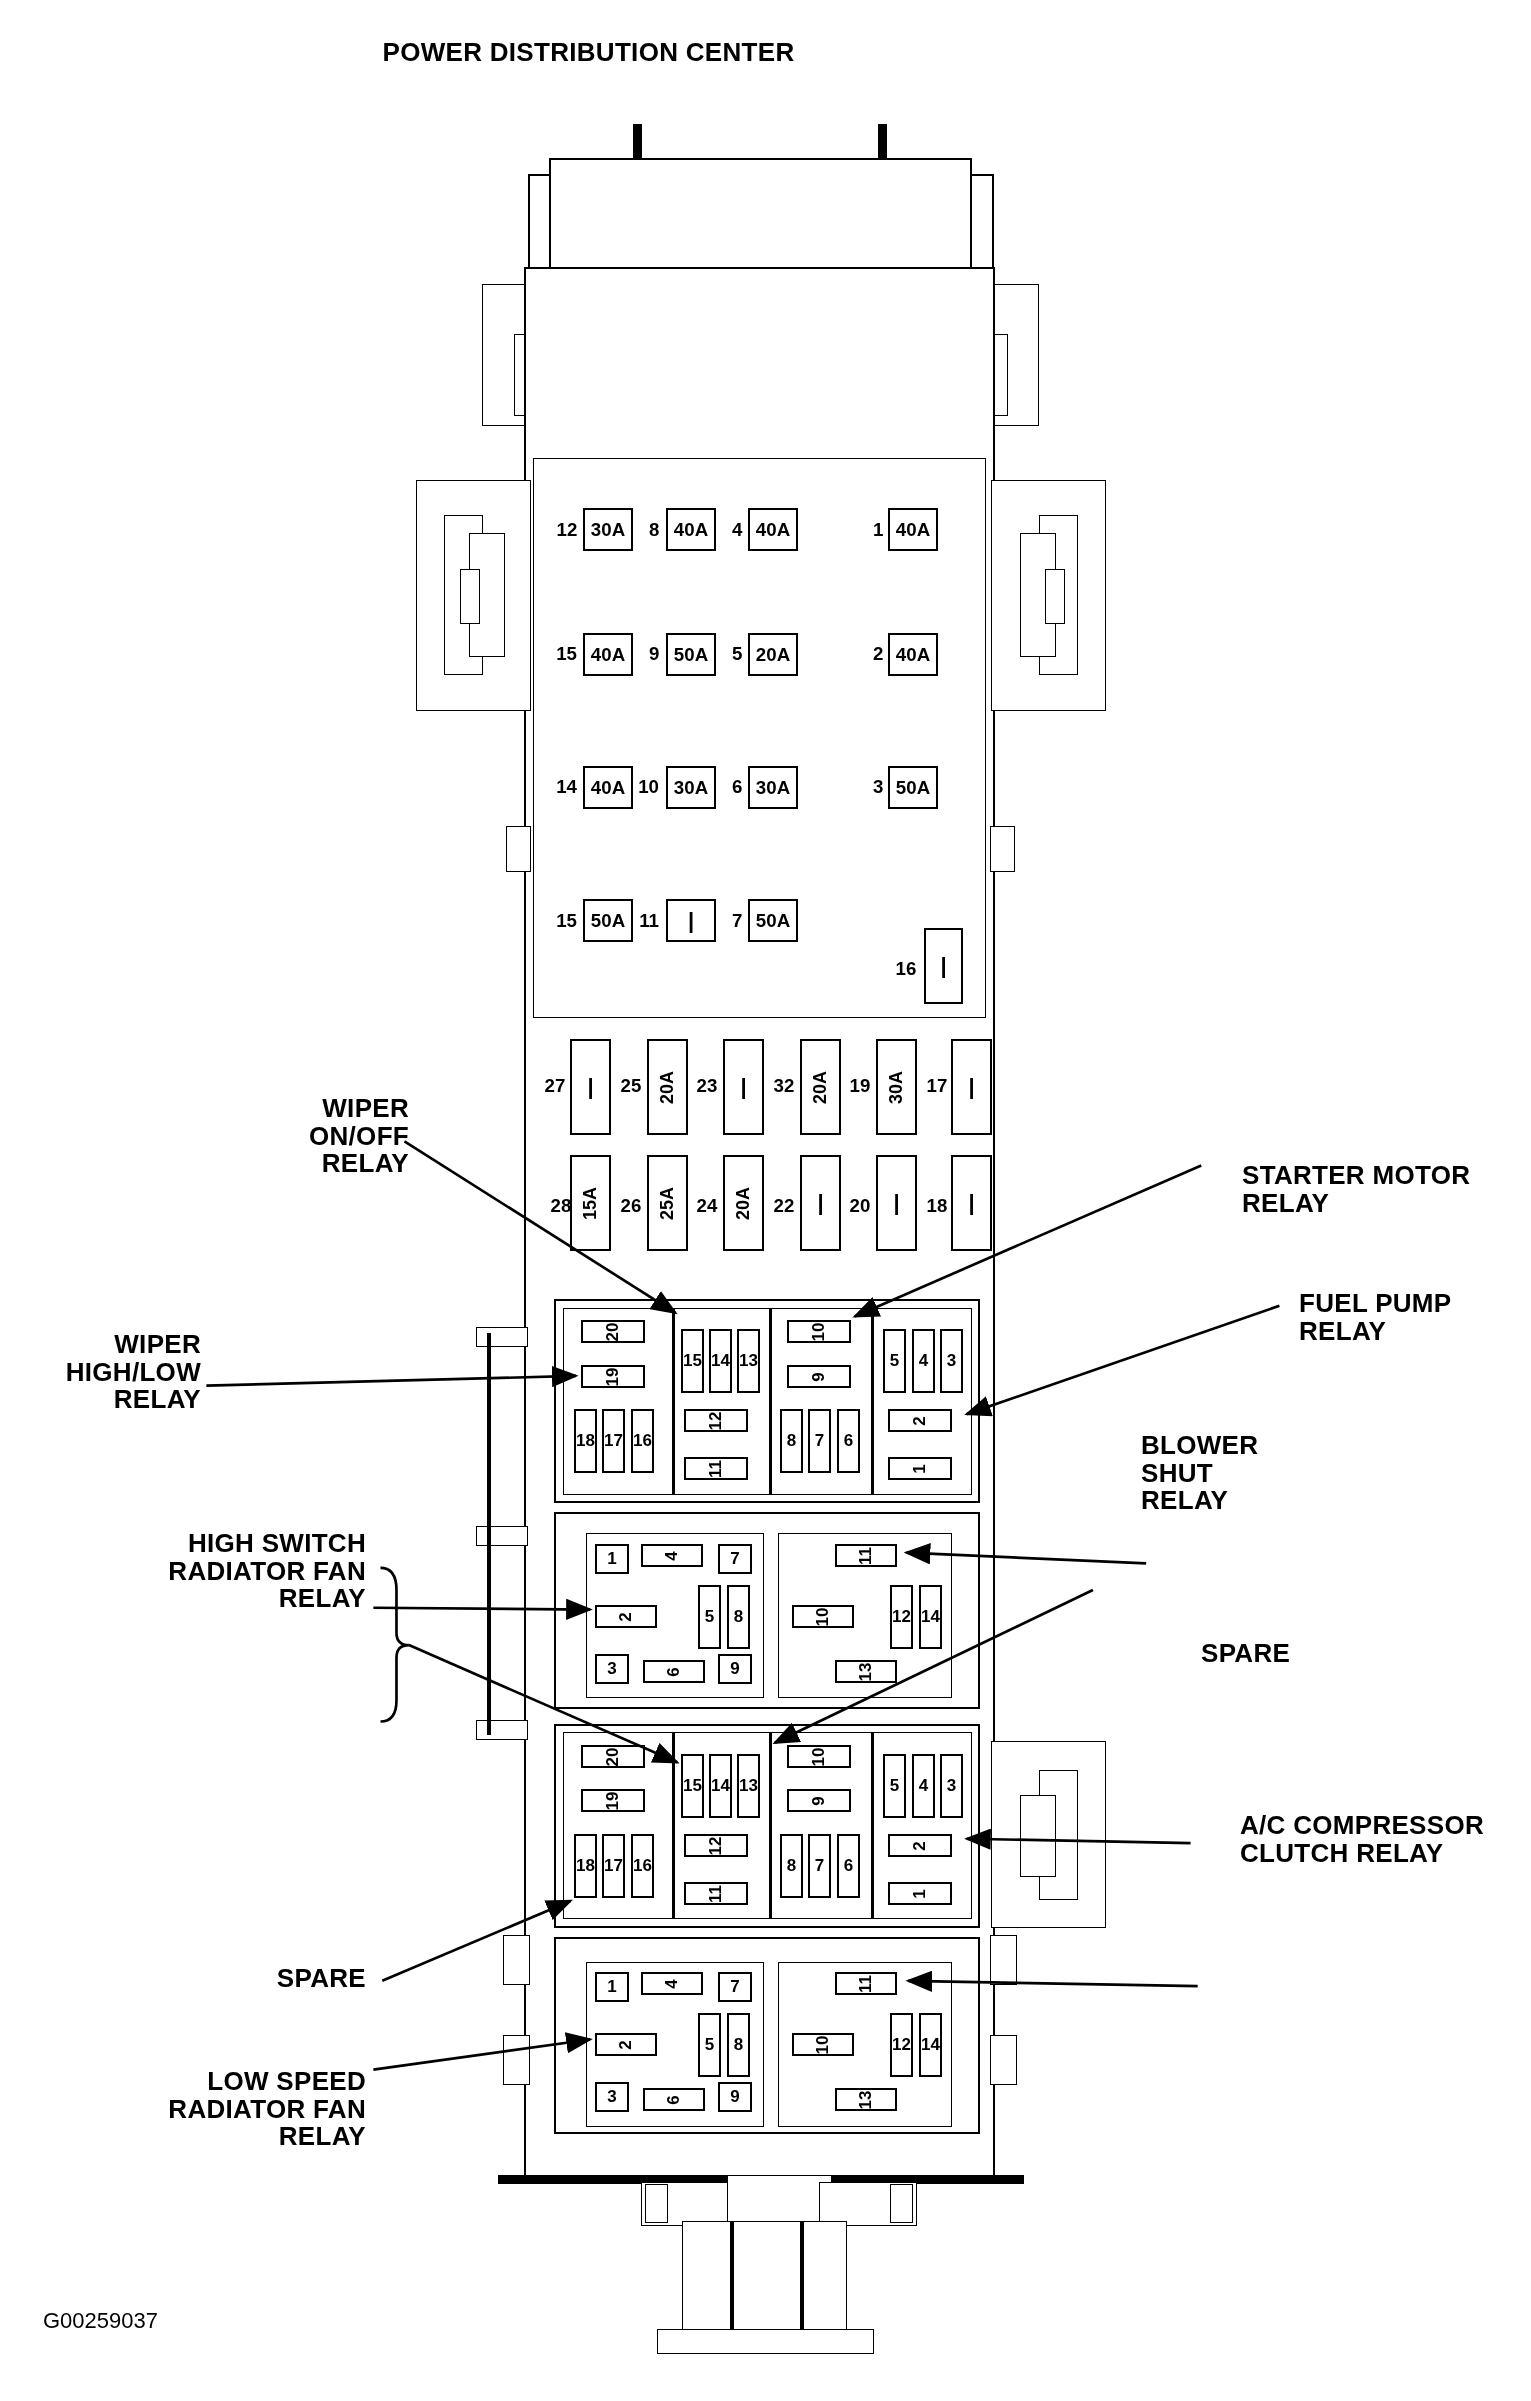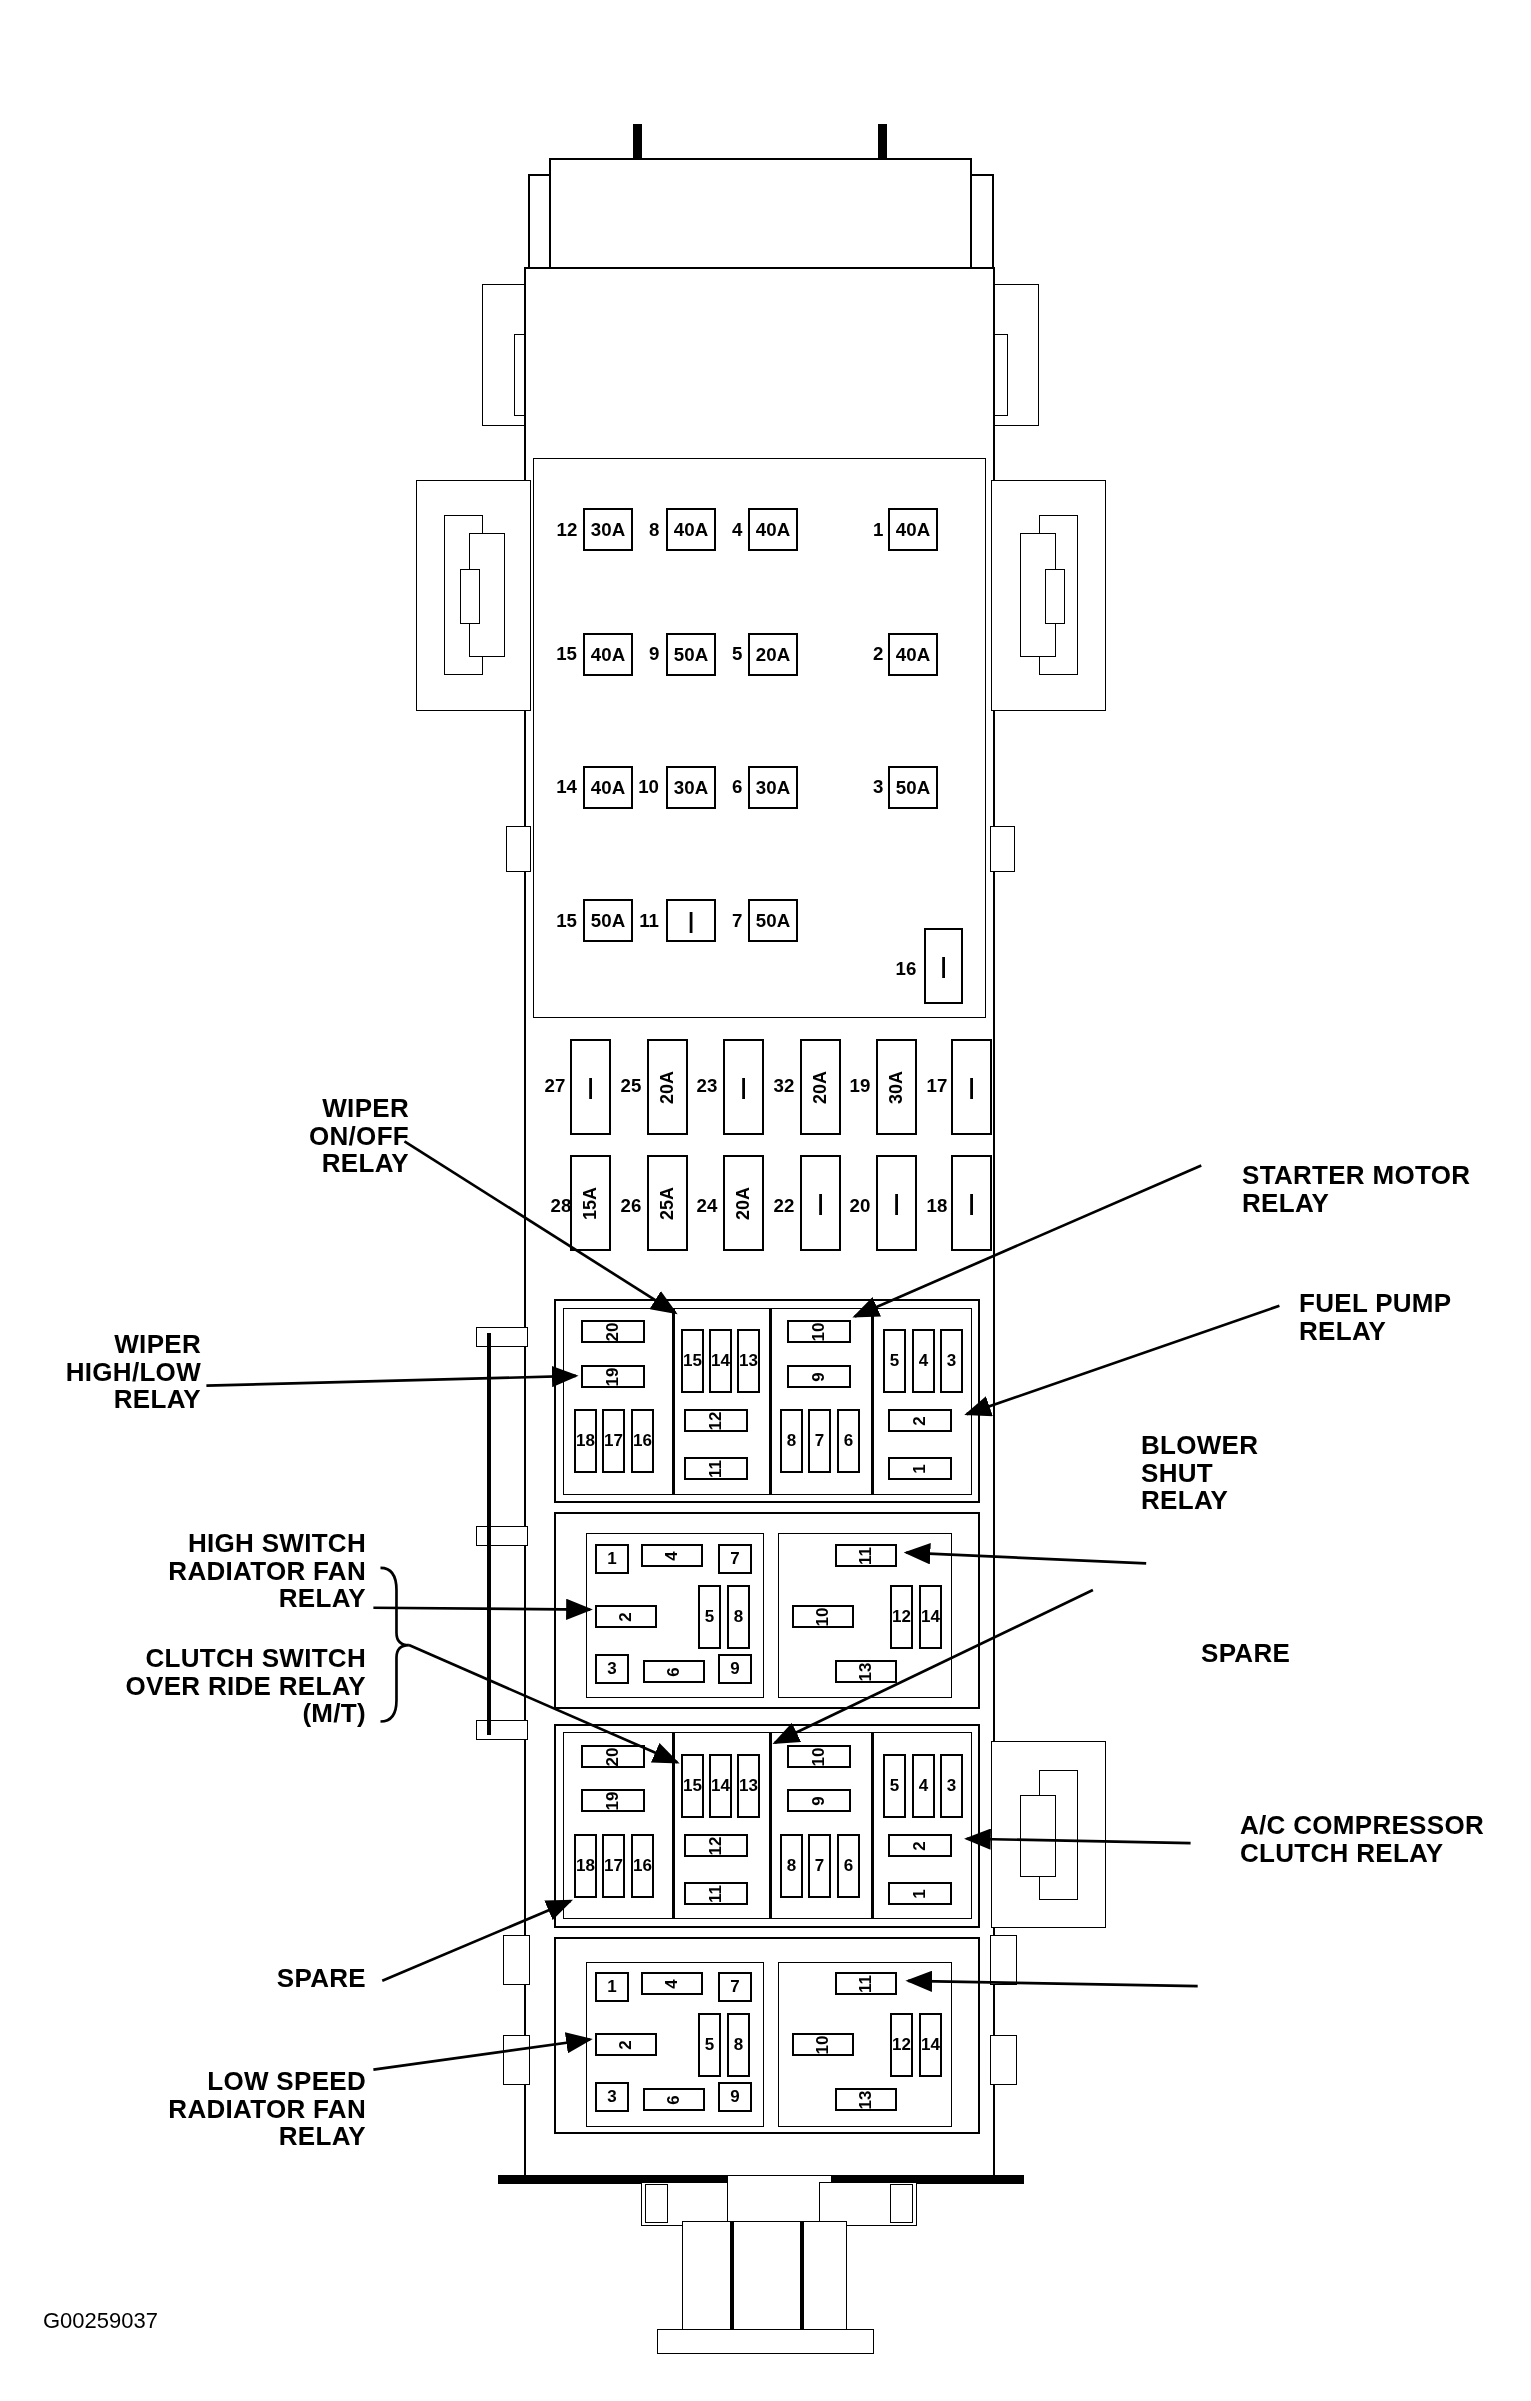--- a/index.html
+++ b/index.html
@@ -31,20 +31,21 @@
          font-size:17px;font-weight:bold;}
   .rcell.rot span{transform:rotate(-90deg);display:block;}
   svg.over{position:absolute;left:0;top:0;width:1532px;height:2401px;overflow:visible;}
 </style>
 </head>
 <body>
 
 <div class="stage">
 
   <div class="t title" style="left:322px;top:34px;width:533px;">
+    <div>POWER DISTRIBUTION CENTER</div>
   </div>
 
   <div class="ln" style="left:633px;top:124px;width:9px;height:60px;"></div>
   <div class="ln" style="left:878px;top:124px;width:9px;height:60px;"></div>
   <div class="bx2" style="left:642px;top:176px;width:48px;height:44px;"></div>
   <div class="bx2" style="left:828px;top:176px;width:48px;height:44px;"></div>
 
   <div class="bx" style="left:528px;top:174px;width:466px;height:98px;"></div>
   <div class="bx" style="left:549px;top:158px;width:423px;height:114px;"></div>
   <div class="bx2" style="left:482px;top:284px;width:71px;height:142px;"></div>
@@ -374,25 +375,20 @@
     <div>HIGH/LOW</div>
     <div>RELAY</div>
   </div>
 
   <div class="t lbl r" style="left:71px;top:1530px;width:295px;">
     <div>HIGH SWITCH</div>
     <div>RADIATOR FAN</div>
     <div>RELAY</div>
   </div>
 
-  <div class="t lbl r" style="left:53px;top:1645px;width:313px;">
-    <div>CLUTCH SWITCH</div>
-    <div>OVER RIDE RELAY</div>
-    <div>(M/T)</div>
-  </div>
 
 
   <div class="t lbl r" style="left:169px;top:1965px;width:197px;">
     <div>SPARE</div>
   </div>
 
   <div class="t lbl r" style="left:71px;top:2068px;width:295px;">
     <div>LOW SPEED</div>
     <div>RADIATOR FAN</div>
     <div>RELAY</div>

